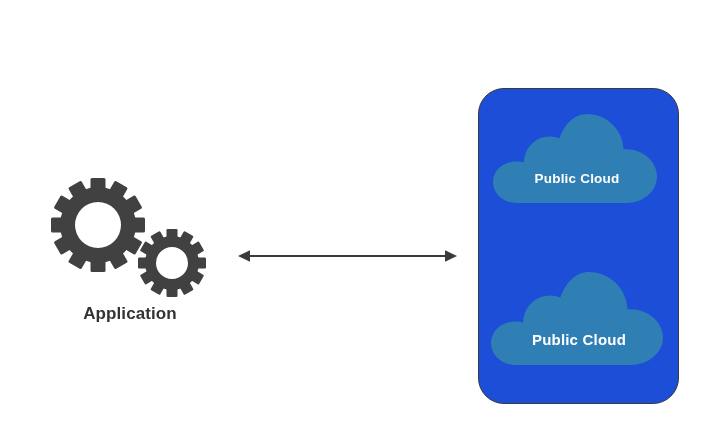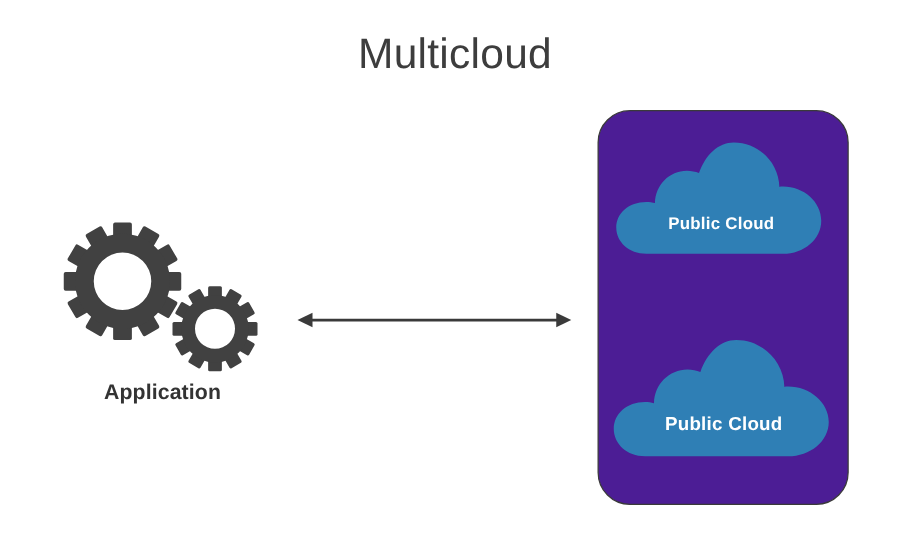--- a/index.html
+++ b/index.html
@@ -82,21 +82,21 @@
   
   .cloud-container {
     position: absolute;
     left: 478px;
     top: 88px;
     width: 201px;
     height: 316px;
     border: 1.6px solid #3a3a3a;
     border-radius: 26px;
     box-sizing: border-box;
-    background: #4c1d95;
+    background: #1d4ed8;
   }
 
   .cloud-item {
     position: absolute;
   }
   .cloud-item.first {
     left: 12px;
     top: 20px;
     width: 172px;
     height: 100px;
@@ -135,21 +135,20 @@
     top: 64px;
     font-size: 15px;
     line-height: 18px;
   }
 </style>
 </head>
 <body>
 
 <div id="diagram-root">
 
-  <div class="diagram-title">Multicloud</div>
 
   <div class="app-group">
     <svg class="gears-svg" viewBox="0 0 180 145" aria-hidden="true">
       <g fill="#414141">
 
         <g transform="translate(58,65)">
           <g>
             <rect x="-7.5" y="-47" width="15" height="16" rx="1.5" transform="rotate(0)"></rect>
             <rect x="-7.5" y="-47" width="15" height="16" rx="1.5" transform="rotate(30)"></rect>
             <rect x="-7.5" y="-47" width="15" height="16" rx="1.5" transform="rotate(60)"></rect>

